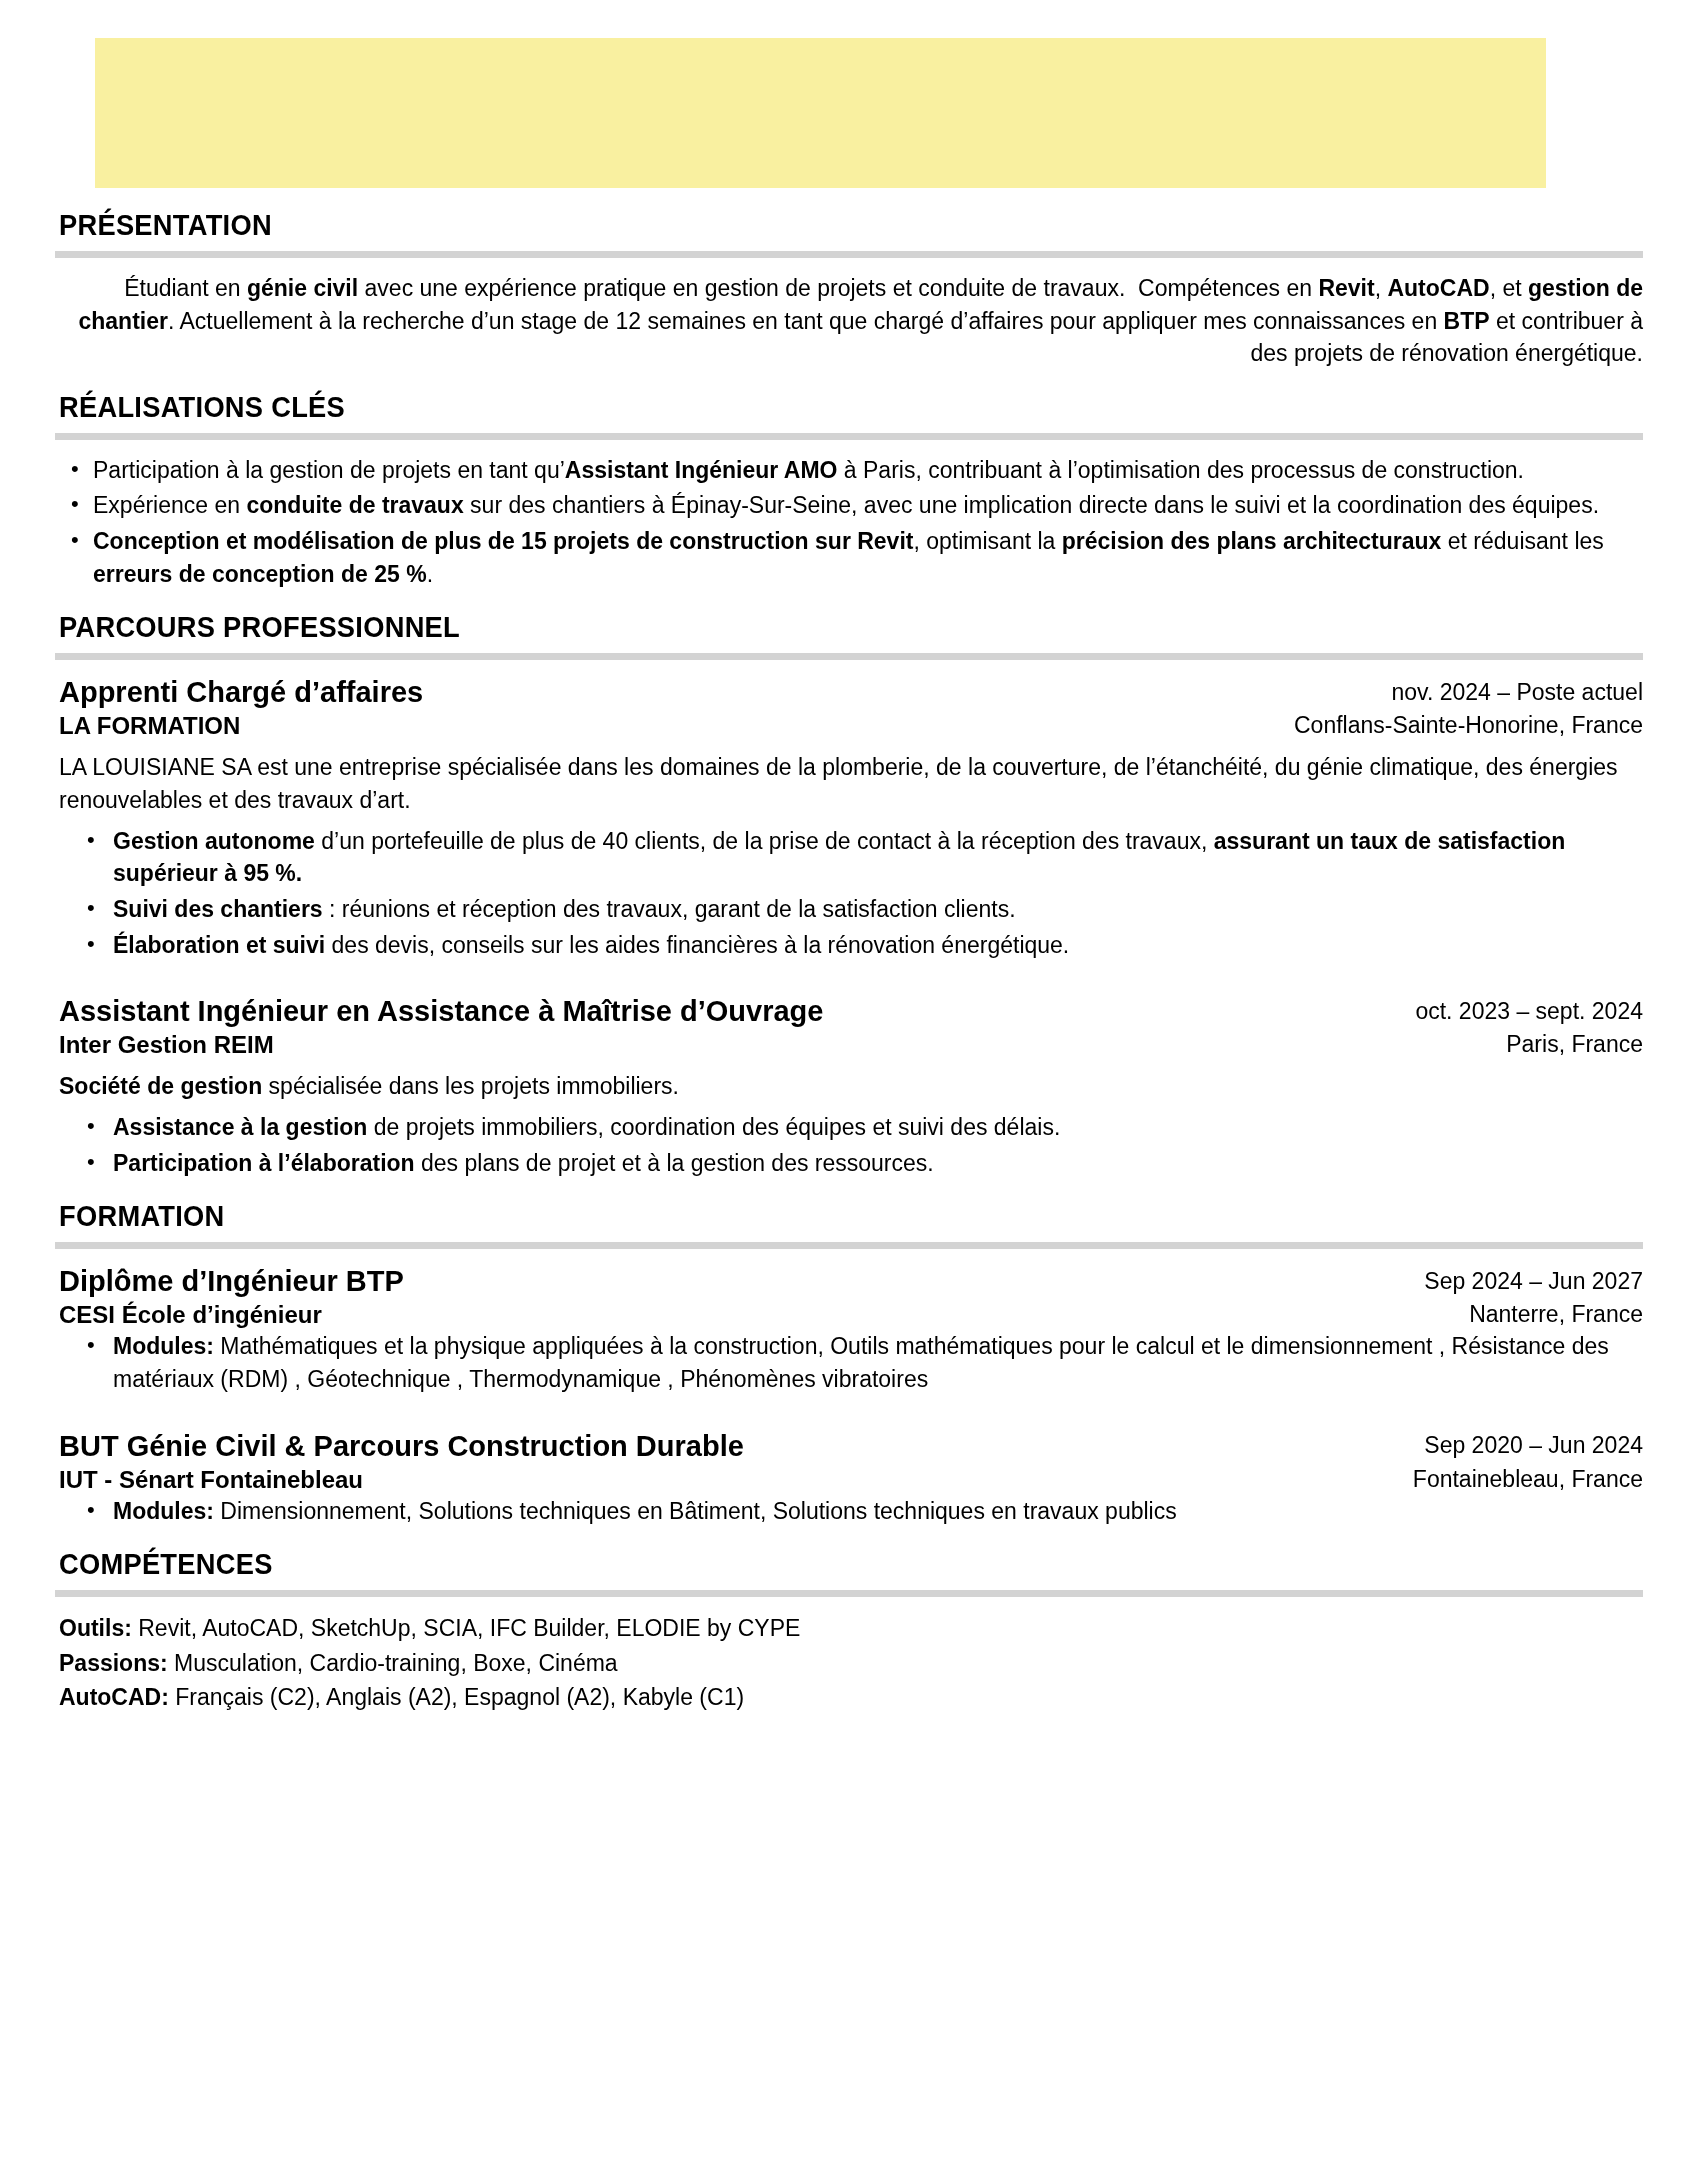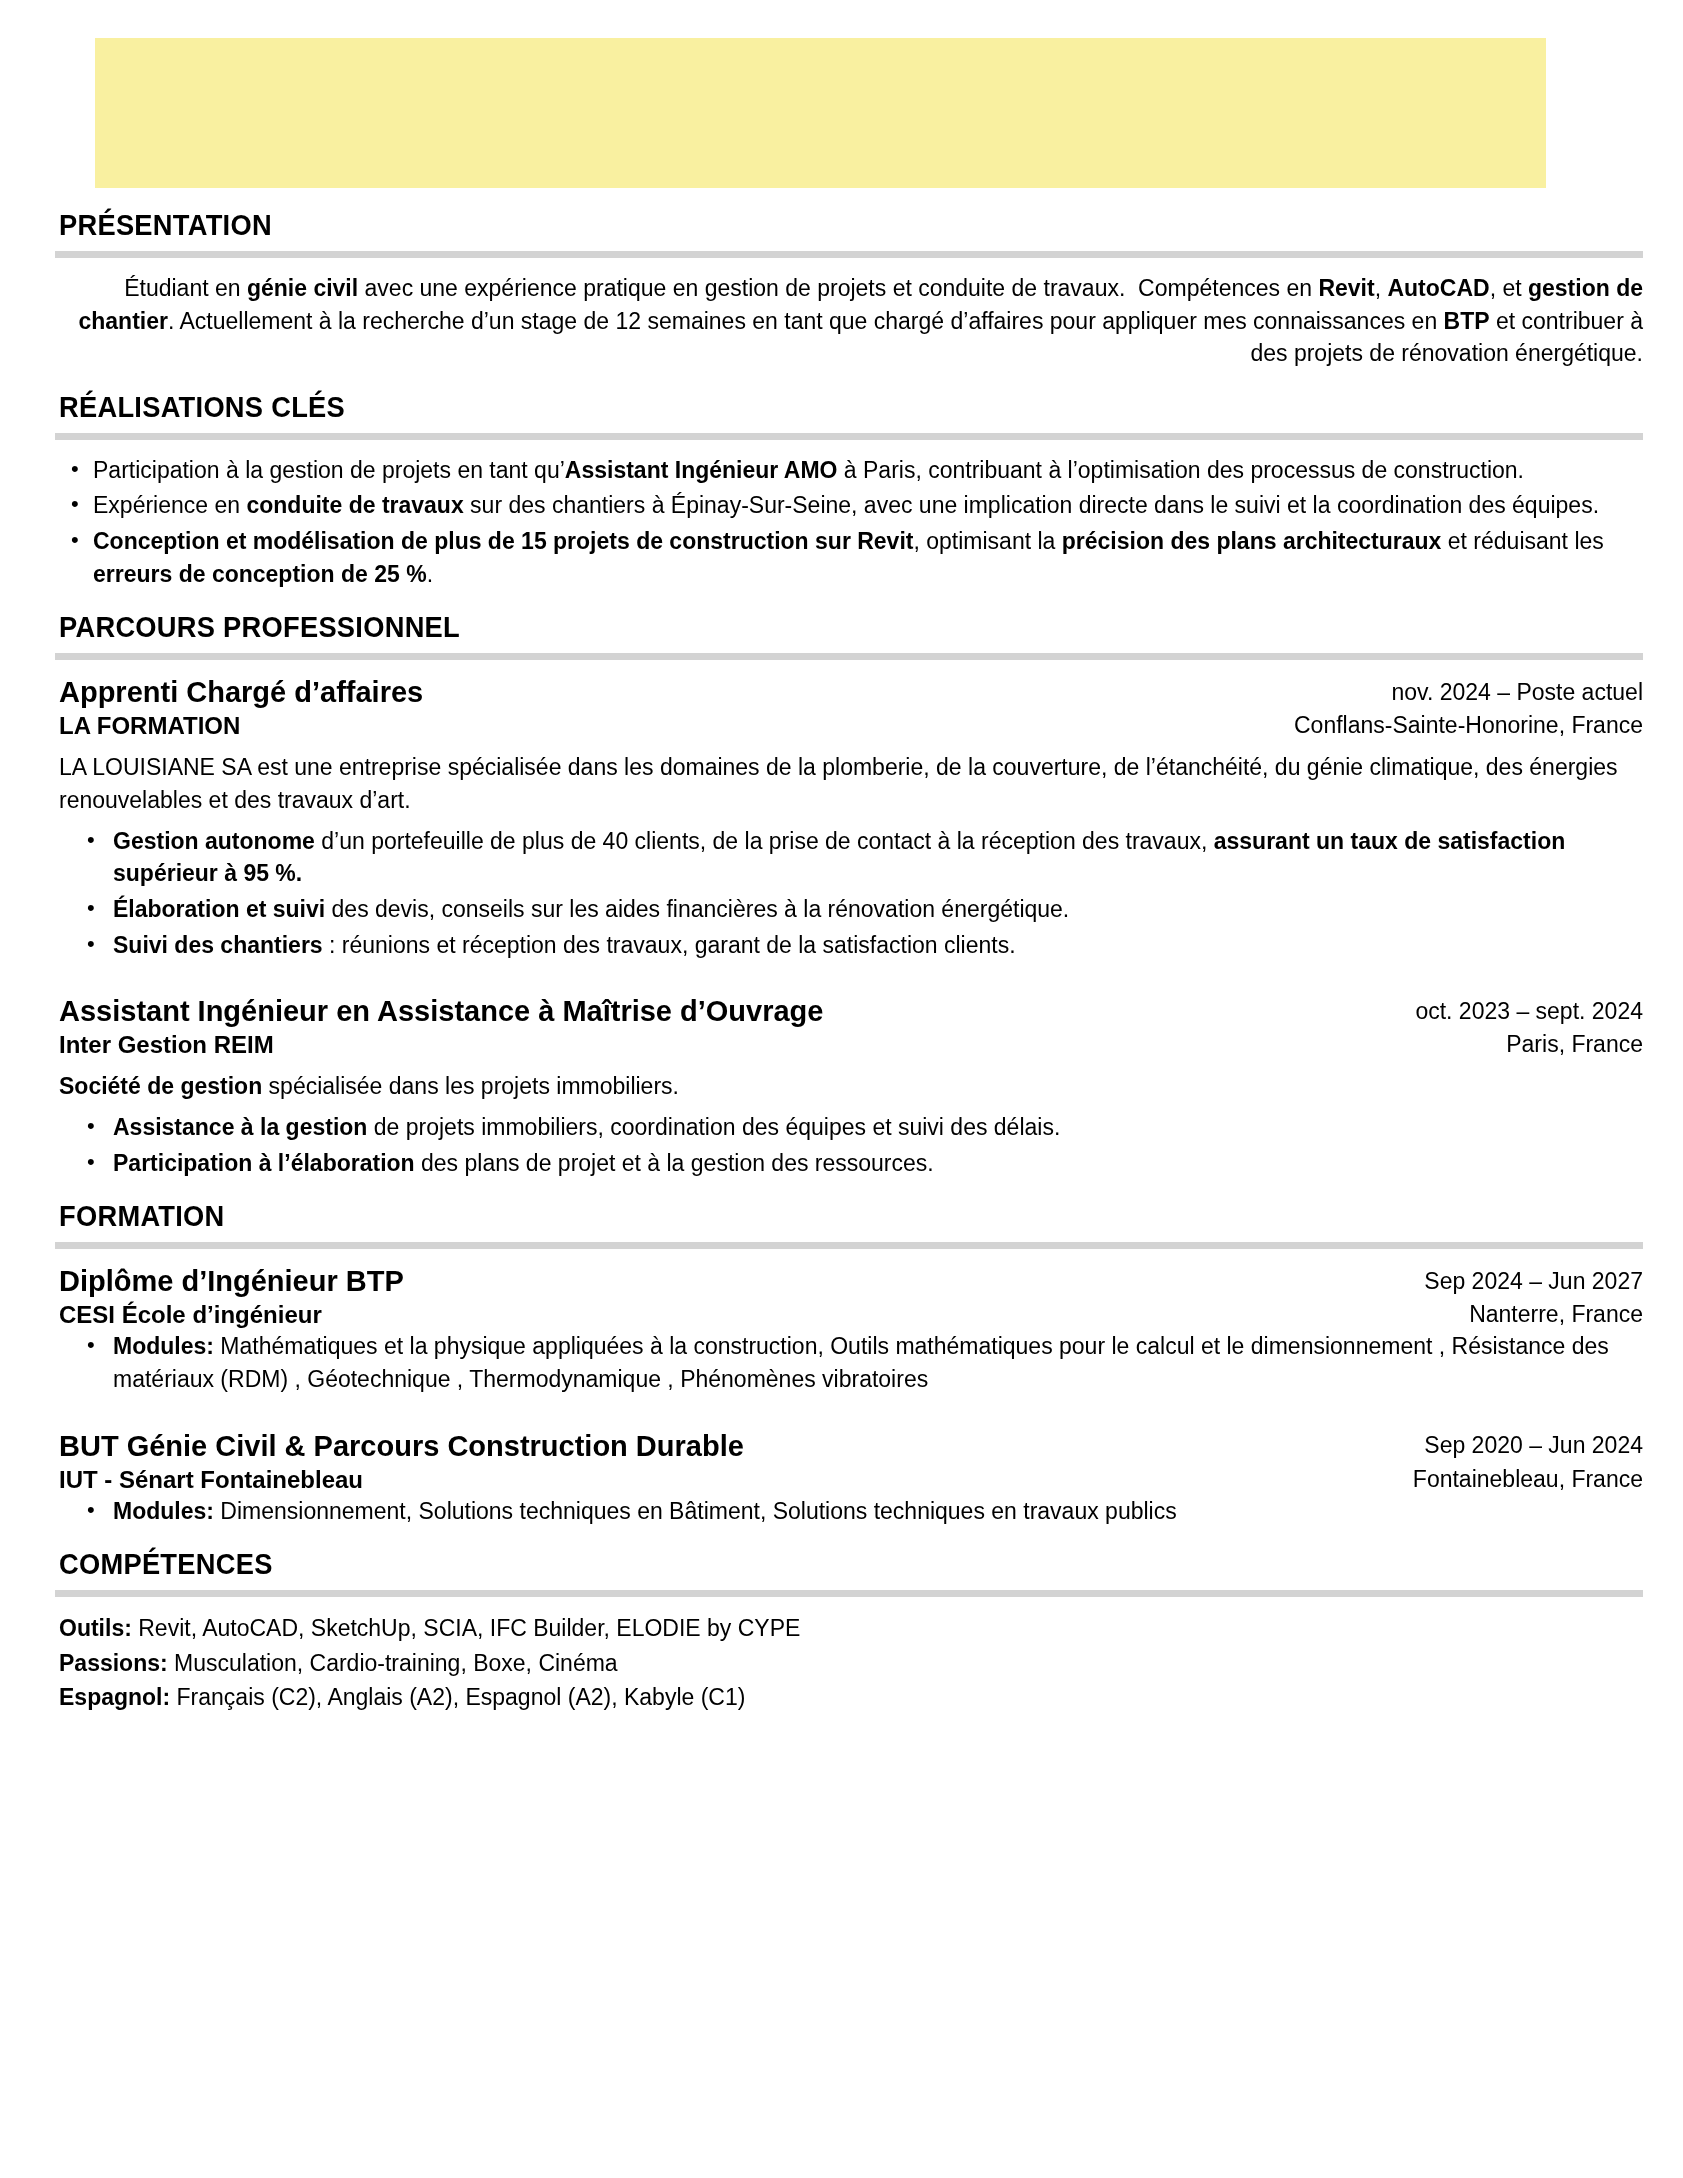--- a/index.html
+++ b/index.html
@@ -175,22 +175,22 @@
               <div class="entry-title">Apprenti Chargé d’affaires</div>
               <div class="entry-meta">nov. 2024 – Poste actuel</div>
             </div>
             <div class="entry-row">
               <div class="entry-org">LA FORMATION</div>
               <div class="entry-meta">Conflans-Sainte-Honorine, France</div>
             </div>
             <div class="entry-desc">LA LOUISIANE SA est une entreprise spécialisée dans les domaines de la plomberie, de la couverture, de l’étanchéité, du génie climatique, des énergies renouvelables et des travaux d’art.</div>
             <ul class="bullets indent entry-body">
               <li><b>Gestion autonome</b> d’un portefeuille de plus de 40 clients, de la prise de contact à la réception des travaux, <b>assurant un taux de satisfaction supérieur à 95 %.</b></li>
+              <li><b>Suivi des chantiers</b> : réunions et réception des travaux, garant de la satisfaction clients.</li>
               <li><b>Élaboration et suivi</b> des devis, conseils sur les aides financières à la rénovation énergétique.</li>
-              <li><b>Suivi des chantiers</b> : réunions et réception des travaux, garant de la satisfaction clients.</li>
             </ul>
           </div>
           <div class="gap-md"></div>
           <div class="entry">
             <div class="entry-row">
               <div class="entry-title">Assistant Ingénieur en Assistance à Maîtrise d’Ouvrage</div>
               <div class="entry-meta">oct. 2023 – sept. 2024</div>
             </div>
             <div class="entry-row">
               <div class="entry-org">Inter Gestion REIM</div>
@@ -238,19 +238,19 @@
           </div>
         </div>
     </div>
 
     <div class="section">
       <div class="section-title">COMPÉTENCES</div>
       <div class="rule"></div>
       <div>
           <div class="kv"><b>Outils:</b><span> Revit, AutoCAD, SketchUp, SCIA, IFC Builder, ELODIE by CYPE</span></div>
           <div class="kv"><b>Passions:</b><span> Musculation, Cardio-training, Boxe, Cinéma</span></div>
-          <div class="kv"><b>Espagnol:</b><span> Français (C2), Anglais (A2), Espagnol (A2), Kabyle (C1)</span></div>
+          <div class="kv"><b>AutoCAD:</b><span> Français (C2), Anglais (A2), Espagnol (A2), Kabyle (C1)</span></div>
         </div>
     </div>
 
   </div>
 </div>
 
 
 </body></html>

